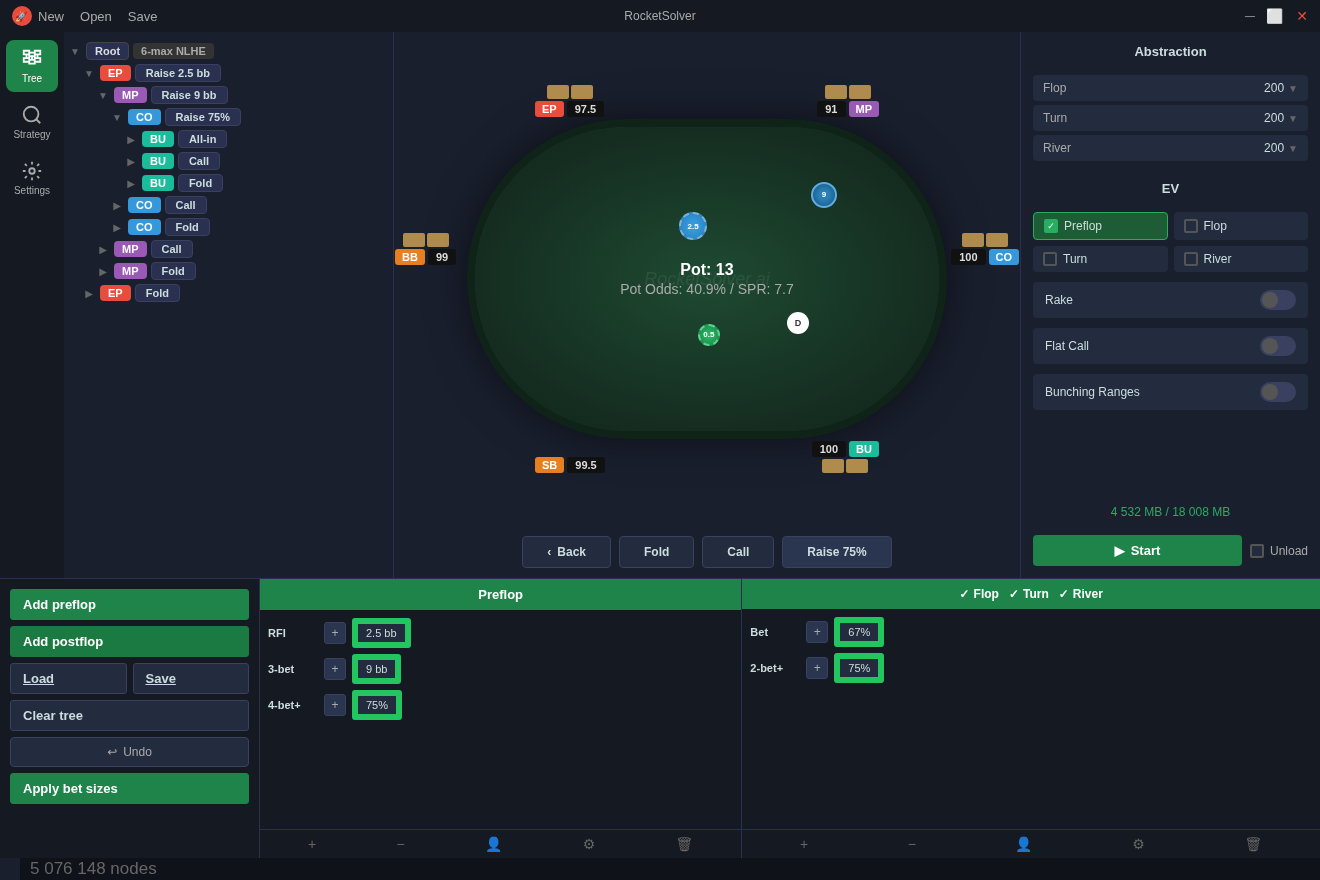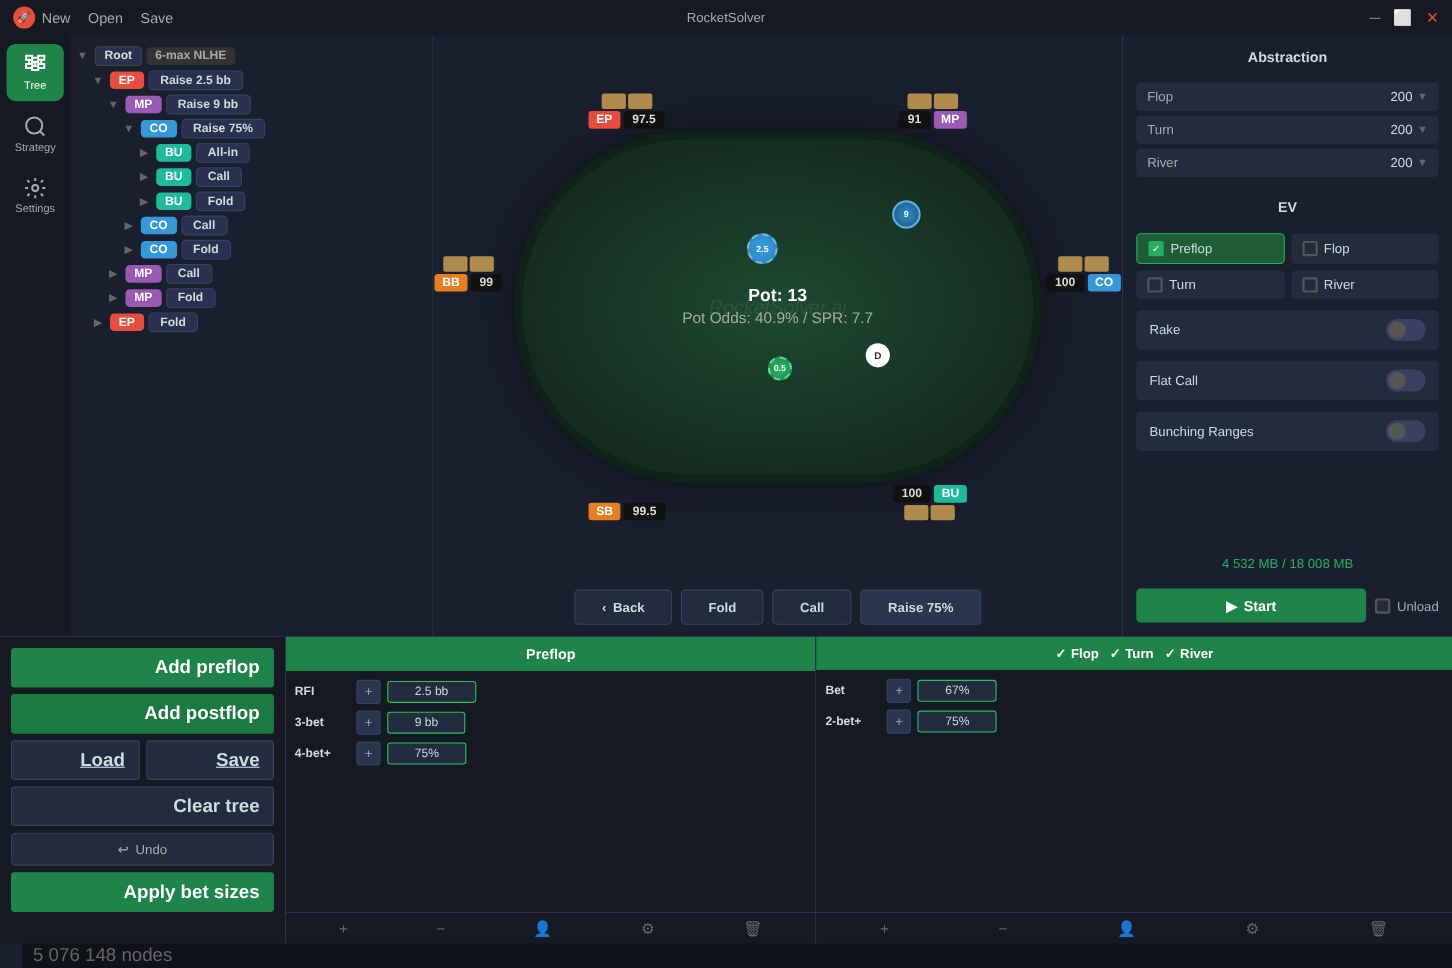--- a/index.html
+++ b/index.html
@@ -364,23 +364,23 @@
       padding: 10px;
       display: flex;
       flex-direction: column;
       gap: 6px;
       flex-shrink: 0;
     }
     .bottom-btn {
       padding: 7px 12px;
       border-radius: 3px;
       cursor: pointer;
-      font-size: 17px;
+      font-size: 13px;
       font-weight: 600;
-      text-align: right;
+      text-align: left;
       border: 1px solid #3a4060;
       background: #232b3e;
       color: #cdd;
     }
     .bottom-btn.green { background: #1e8449; border-color: #1e8449; color: #fff; }
     .undo-btn {
       display: flex;
       align-items: center;
       justify-content: center;
       gap: 6px;
@@ -433,23 +433,23 @@
       border-radius: 3px;
       display: flex;
       align-items: center;
       justify-content: center;
       color: #aaa;
       cursor: pointer;
       font-size: 12px;
     }
     .bet-value {
       background: #232b3e;
-      border: 1px solid #22c55e;
+      border: 6px solid #22c55e;
       border-radius: 3px;
-      padding: 3px 24px;
+      padding: 3px 8px;
       color: #cdd;
       font-size: 11px;
     }
     .bet-footer {
       display: flex;
       align-items: center;
       justify-content: space-around;
       padding: 6px 8px;
       border-top: 1px solid #2a3050;
     }

